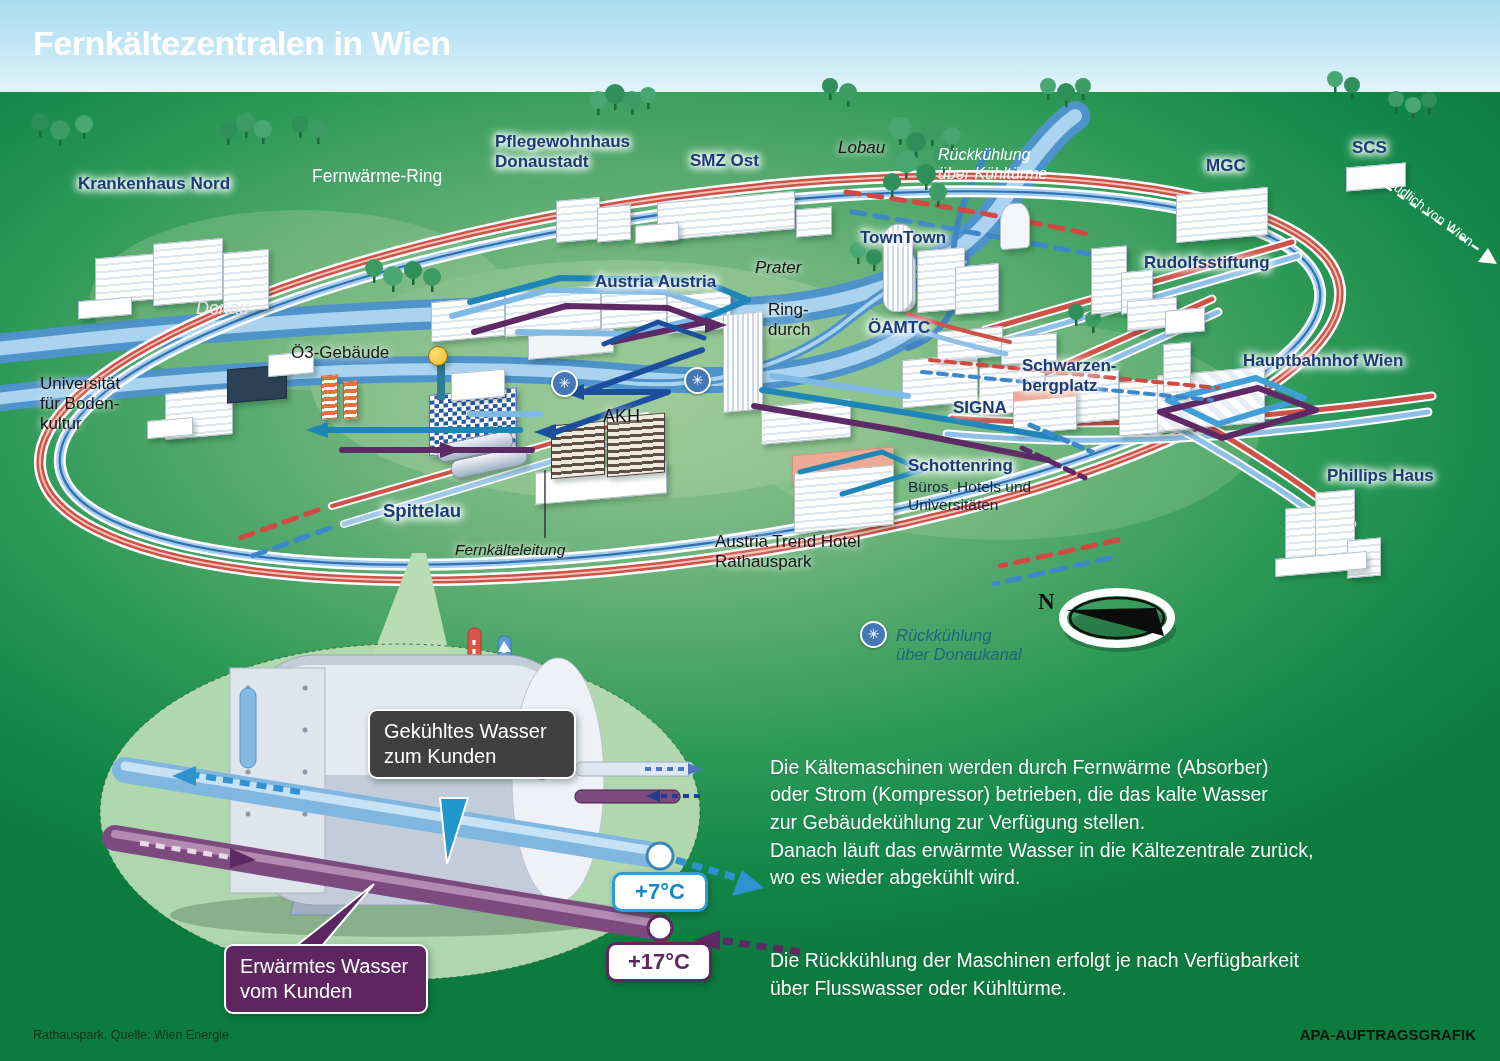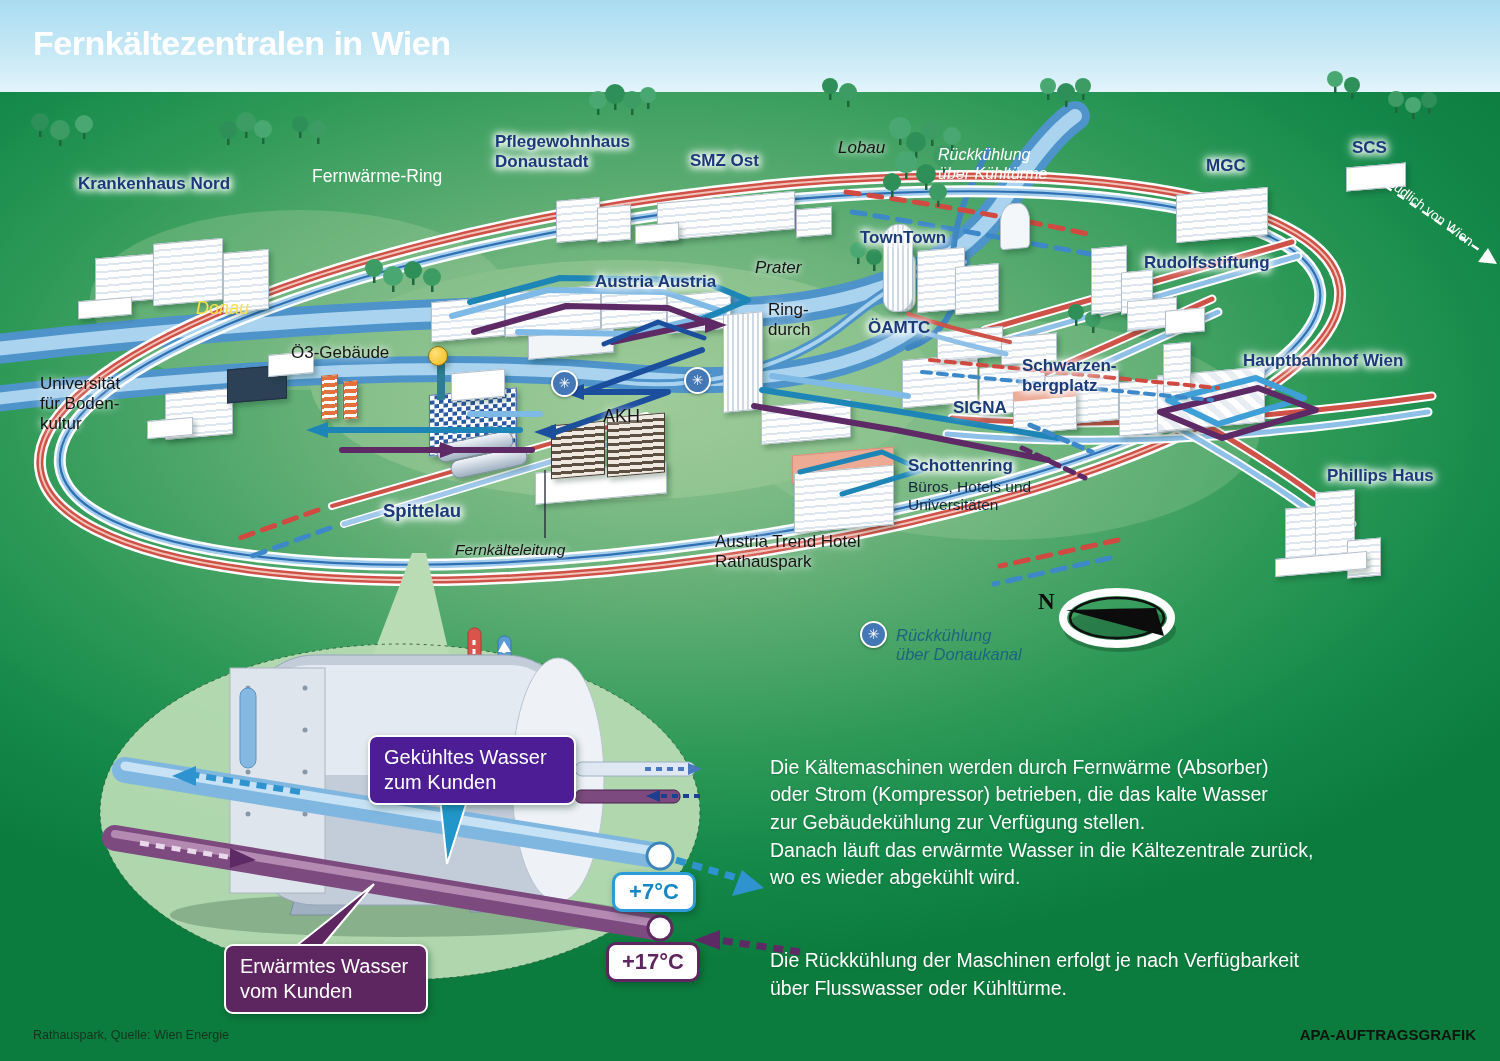--- a/index.html
+++ b/index.html
@@ -28,37 +28,37 @@
   .hbf{background-image:repeating-linear-gradient(45deg,#e8edf3 0 6px,#ffffff 6px 12px),
        repeating-linear-gradient(-45deg,rgba(160,172,190,.5) 0 1.5px,transparent 1.5px 8px);}
   
   .lbl{position:absolute;z-index:5;white-space:pre-line;line-height:1.18;}
   .navy{font-weight:700;color:#1b3a78;font-size:17px;
      text-shadow:0 0 6px #fff,0 0 10px #fff,0 0 14px rgba(255,255,255,.95),1px 1px 7px #fff;}
   .blk{color:#151515;font-size:17px;
      text-shadow:0 0 6px rgba(255,255,255,.8),0 0 11px rgba(255,255,255,.65);}
   .wht{color:#fff;font-size:17.5px;}
   .ital{font-style:italic;}
-  .donau{color:#fde047;font-size:18px;}
+  .donau{color:#e5e5e5;font-size:18px;}
   .tealtxt{color:#1d657f;font-size:16.5px;}
   .center{text-align:left;}
   .serifN{font-family:"Liberation Serif",serif;font-size:23px;color:#0d0d0d;font-weight:700;}
   .rot{transform:rotate(37deg);font-size:13.5px;}
   
   .snow{position:absolute;z-index:4;width:23px;height:23px;border-radius:50%;
      background:#4477b5;border:2px solid #fff;color:#fff;font-size:14px;line-height:22px;
      text-align:center;box-shadow:0 1px 3px rgba(0,0,0,.35);}
   
   .callout{position:absolute;z-index:6;border:2.5px solid #fff;border-radius:9px;color:#fff;
      font-size:20px;text-align:left;padding:8px 14px;line-height:1.25;white-space:pre-line;
      box-shadow:2px 3px 7px rgba(0,40,20,.35);}
-  .cold{left:368px;top:735px;width:176px;background:#4c1d95;}
+  .cold{left:368px;top:709px;width:176px;background:#404040;}
   .warm{left:224px;top:944px;width:172px;background:#5e2660;}
   .temp{position:absolute;z-index:6;background:#fff;border-radius:10px;font-weight:700;
-     font-size:22px;text-align:center;padding:4px 0;box-shadow:2px 3px 7px rgba(0,40,20,.35);}
+     font-size:22px;text-align:center;padding:4px 6px;box-shadow:2px 3px 7px rgba(0,40,20,.35);}
   .t7{left:612px;top:872px;width:78px;color:#1787c4;border:3px solid #2b9cd8;}
   .t17{left:606px;top:942px;width:88px;color:#5e2660;border:3px solid #5e2660;}
   
   .desc{position:absolute;left:770px;top:726px;width:650px;z-index:6;color:#fff;
      font-size:19.5px;line-height:1.42;white-space:pre-line;text-shadow:0 1px 2px rgba(0,60,30,.3);}
   .desc .p2{margin-top:27px;}
   .src{position:absolute;left:33px;top:1028px;font-size:12.5px;color:#14321d;z-index:6;}
   .credit{position:absolute;right:24px;top:1026px;font-size:15px;font-weight:700;color:#0c150e;z-index:6;}
 </style>
 </head>

